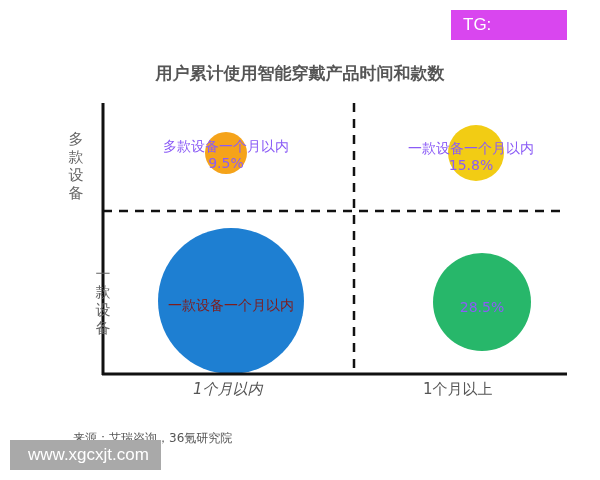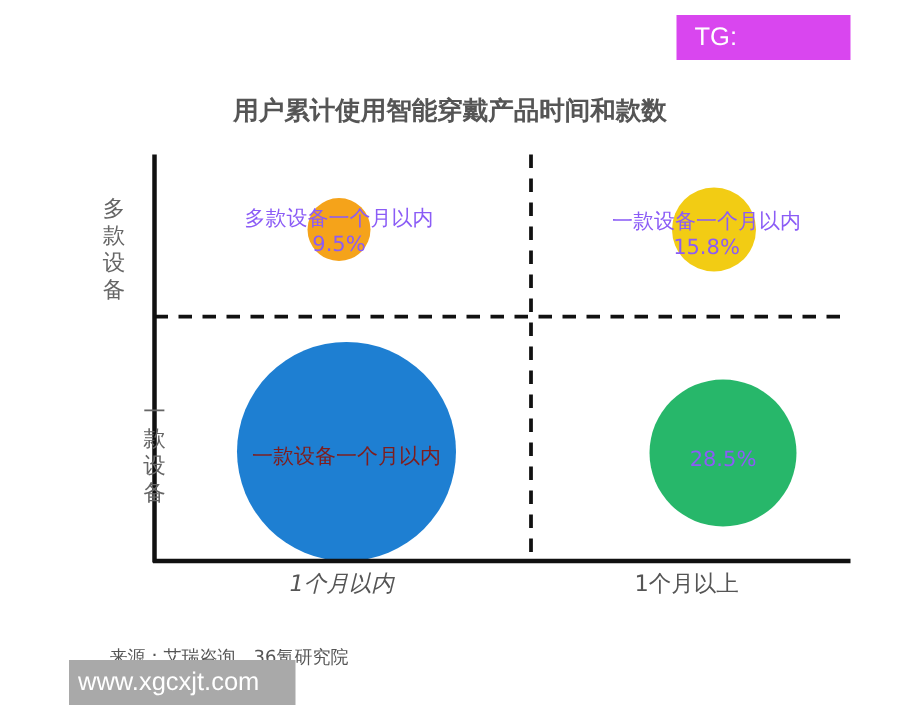--- a/index.html
+++ b/index.html
@@ -3,21 +3,21 @@
 <meta charset="utf-8">
 <style>
   html, body { margin:0; padding:0; background:#ffffff; }
   body { width:600px; height:480px; position:relative; overflow:hidden;
          font-family:"DejaVu Sans", "Liberation Sans", sans-serif; }
   .wm-top { position:absolute; left:451px; top:10px; width:116px; height:30px;
             background:#d946ef; color:#ffffff; font-size:17px; line-height:30px;
             padding-left:12px; box-sizing:border-box; font-family:"Liberation Sans", sans-serif; }
   .wm-bot { position:absolute; left:10px; top:440px; width:151px; height:30px;
             background:#a9a9a9; color:#ffffff; font-size:17px; line-height:30px;
-            padding-left:6px; box-sizing:border-box; font-family:"Liberation Sans", sans-serif;margin-left:36px; }
+            padding-left:18px; box-sizing:border-box; font-family:"Liberation Sans", sans-serif; }
   .title { position:absolute; left:0; width:600px; top:62px; text-align:center;
            font-size:17px; font-weight:bold; color:#555555; }
   .ylab { position:absolute; width:20px; font-size:15px; color:#666666; line-height:18px;
           text-align:center; word-break:break-all; }
   .xlab { position:absolute; font-size:15px; color:#555555; top:380px; }
   .source { position:absolute; left:73px; top:430px; font-size:12px; color:#555555; }
   svg.plot { position:absolute; left:0; top:0; }
   .blabel { position:absolute; text-align:center; font-size:14px; line-height:17px; color:#8b5cf6;
             white-space:nowrap; transform:translate(-50%,-50%); }
 </style>

